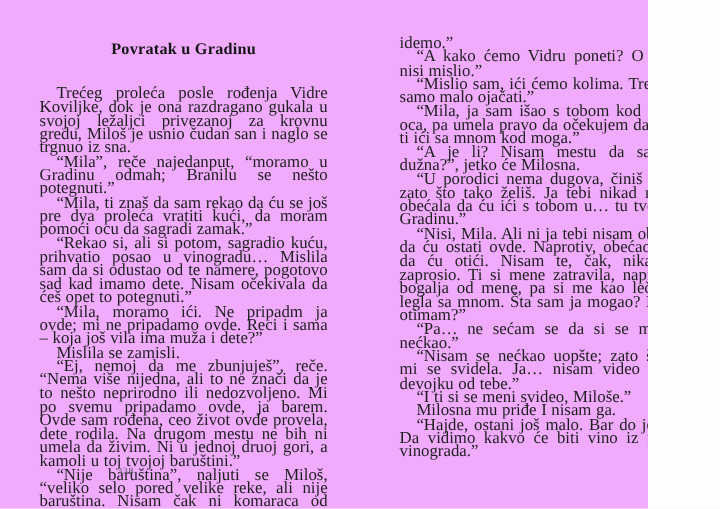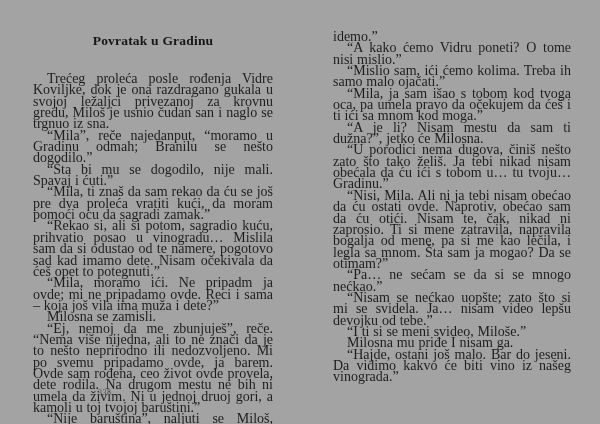--- a/index.html
+++ b/index.html
@@ -2,23 +2,23 @@
 <html><head>
 <meta charset="utf-8">
 <style>
   html, body {
     margin: 0;
     padding: 0;
     background: #fdfdfc;
   }
   .spread {
     position: relative;
-    width: 600px;
+    width: 540px;
     height: 424px;
-    background: #a3a3a3;
+    background: #f0abfc;
     font-family: "Liberation Serif", "DejaVu Serif", serif;
     color: #1e1e1e;
     overflow: hidden;
   }
   .page {
     position: absolute;
     top: 31px;
   }
   .page-left {
     left: 33px;
@@ -60,26 +60,25 @@
 </style>
 </head>
 <body>
 
 <div class="spread">
 
   <div class="page page-left">
     <h1 class="chapter-title">Povratak u Gradinu</h1>
     <div>
         <p class="para indent">Trećeg proleća posle rođenja Vidre Koviljke, dok je ona razdragano gukala u svojoj ležaljci privezanoj za krovnu gredu, Miloš je usnio čudan san i naglo se trgnuo iz sna.</p>
-        <p class="para indent">“Mila”, reče najedanput, “moramo u Gradinu odmah; Branilu se nešto dogodilo.”</p>
-        <p class="para indent">“Šta bi mu se dogodilo, nije mali. Spavaj i ćuti.”</p>
+        <p class="para indent">“Mila”, reče najedanput, “moramo u Gradinu odmah; Branilu se nešto potegnuti.”</p>
         <p class="para indent">“Mila, ti znaš da sam rekao da ću se još pre dva proleća vratiti kući, da moram pomoći ocu da sagradi zamak.”</p>
         <p class="para indent">“Rekao si, ali si potom, sagradio kuću, prihvatio posao u vinogradu… Mislila sam da si odustao od te namere, pogotovo sad kad imamo dete. Nisam očekivala da ćeš opet to potegnuti.”</p>
         <p class="para indent">“Mila, moramo ići. Ne pripadm ja ovde; mi ne pripadamo ovde. Reci i sama – koja još vila ima muža i dete?”</p>
-        <p class="para indent">Milosna se zamisli.</p>
+        <p class="para indent">Mislila se zamisli.</p>
         <p class="para indent">“Ej, nemoj da me zbunjuješ”, reče. “Nema više nijedna, ali to ne znači da je to nešto neprirodno ili nedozvoljeno. Mi po svemu pripadamo ovde, ja barem. Ovde sam rođena, ceo život ovde provela, dete rodila. Na drugom mestu ne bih ni umela da živim. Ni u jednoj druoj gori, a kamoli u toj tvojoj baruštini.”</p>
         <p class="para indent">“Nije baruština”, naljuti se Miloš, “veliko selo pored velike reke, ali nije baruština. Nisam čak ni komaraca od šumopada do travnja. Molim te, Mila, hajde da</p>
       </div>
   </div>
 
   <div class="page page-right">
     <div>
         <p class="para">idemo.”</p>
         <p class="para indent">“A kako ćemo Vidru poneti? O tome nisi mislio.”</p>
         <p class="para indent">“Mislio sam, ići ćemo kolima. Treba ih samo malo ojačati.”</p>

